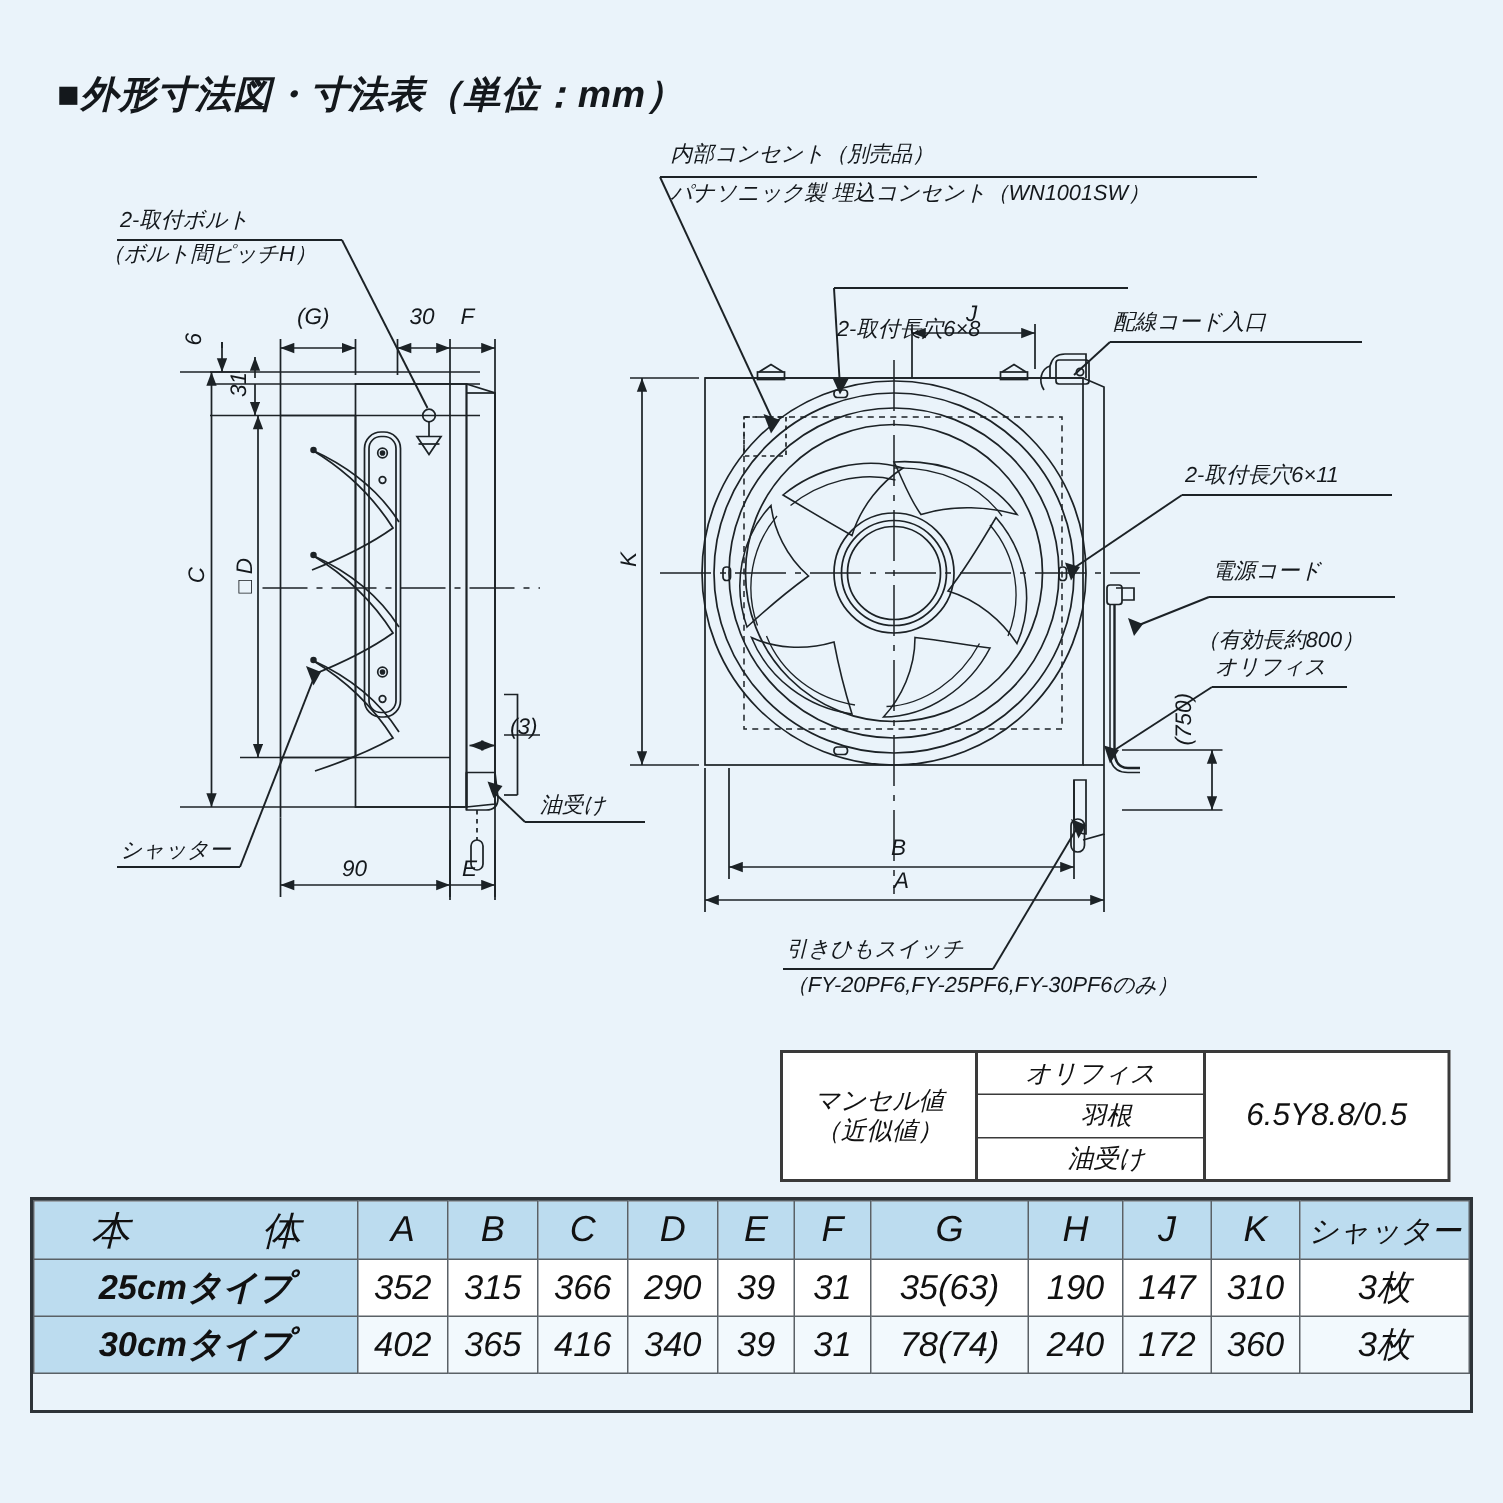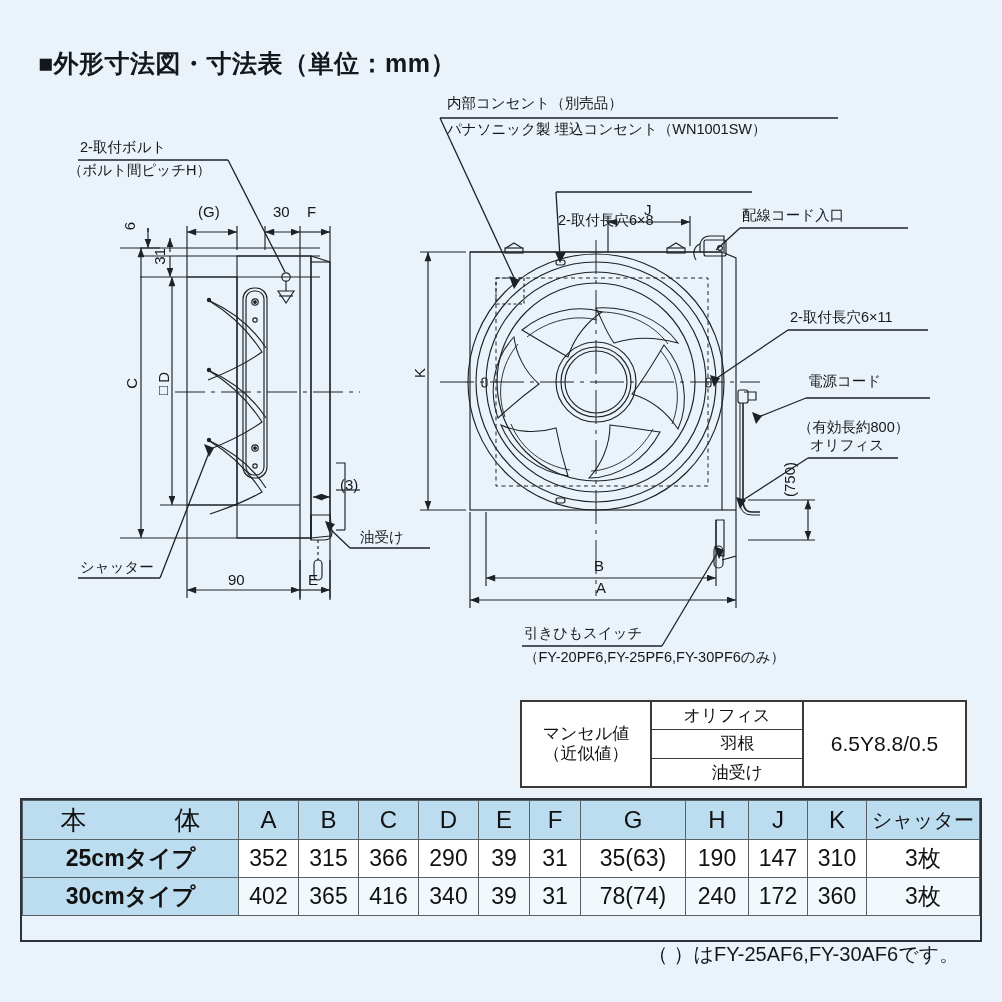--- a/index.html
+++ b/index.html
@@ -4,21 +4,21 @@
 <style>
   html,body{margin:0;padding:0;}
   body{
     width:1002px;height:1002px;
     background:#eaf3fa;
     font-family:"Liberation Sans","DejaVu Sans",sans-serif;
     color:#111;
     overflow:hidden;
     position:relative;
   }
-  #root{position:absolute;left:0;top:0;width:1002px;height:957px;}
+  #root{position:absolute;left:0;top:0;width:1002px;height:957px;font-style:italic;}
 
   
   .t{position:absolute;white-space:nowrap;line-height:1.05;color:#14181c;}
   .vert{writing-mode:vertical-rl;transform:rotate(180deg);}
 
   
   #title{
     left:38px;top:50px;font-size:25px;font-weight:bold;letter-spacing:.5px;
   }
 
@@ -408,15 +408,14 @@
         <td class="val">78(74)</td>
         <td class="val">240</td>
         <td class="val">172</td>
         <td class="val">360</td>
         <td class="val shut">3枚</td>
       </tr>
     </tbody>
   </table>
   <div id="outerframe"></div>
 
-  <div class="t" id="footnote">（  ）はFY-25AF6,FY-30AF6です。</div>
 
 </div>
 
 </body></html>

